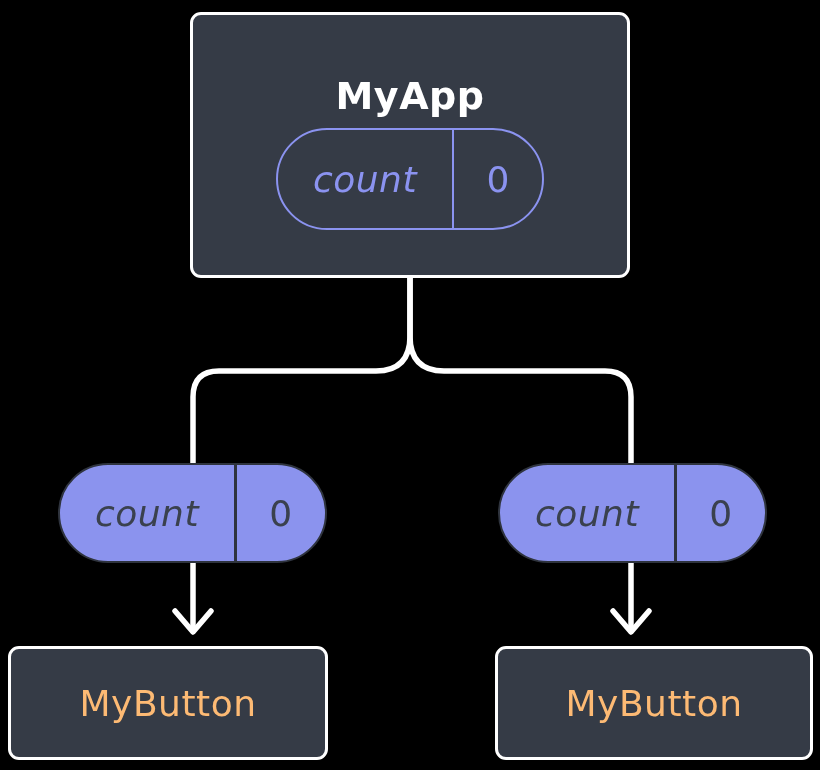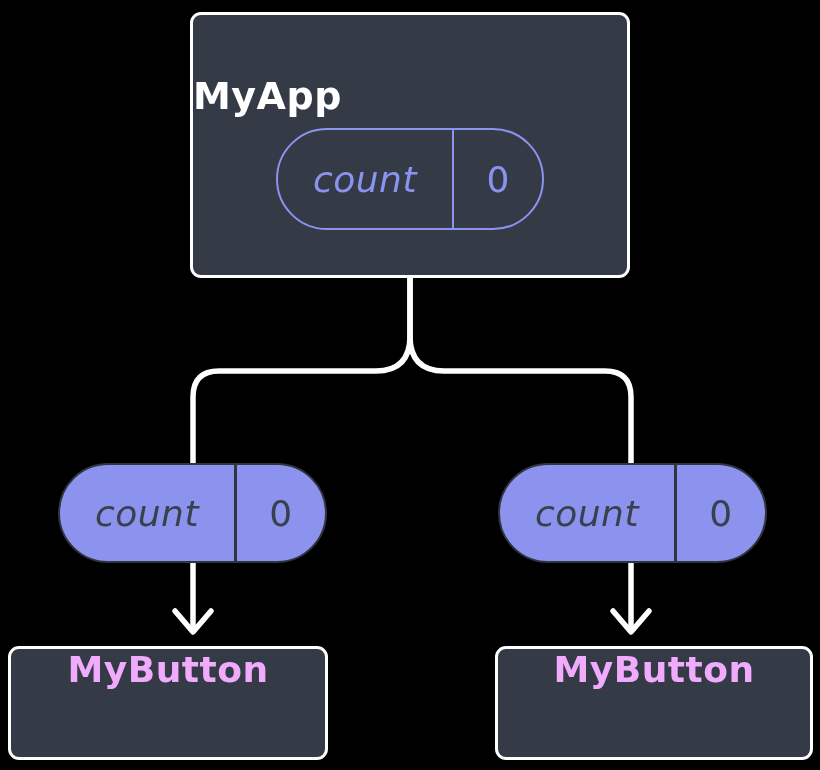--- a/index.html
+++ b/index.html
@@ -17,21 +17,21 @@
     position:relative;width:820px;height:770px;overflow:hidden;
     background:var(--background);
     font-family:"DejaVu Sans","Liberation Sans",sans-serif;
   }
   #connector-layer{position:absolute;left:0;top:0;width:820px;height:770px;z-index:0;}
   .node{
     position:absolute;box-sizing:border-box;z-index:1;
     background:var(--node-fill);
     border:3px solid var(--node-border);
     border-radius:11px;
-    display:flex;justify-content:center;
+    display:flex;align-items:center;justify-content:center;
   }
   .root-node{left:190px;top:12px;width:440px;height:266px;flex-direction:column;justify-content:flex-start;}
   .root-title{
     margin-top:48px;height:66px;display:flex;align-items:center;
     color:#fff;font-size:38px;font-weight:bold;letter-spacing:0.5px;
   }
   .pill{
     position:absolute;box-sizing:border-box;z-index:2;
     border-radius:999px;display:flex;align-items:stretch;overflow:hidden;
   }
@@ -55,21 +55,21 @@
     width:174px;display:flex;align-items:center;justify-content:center;
     font-size:36px;letter-spacing:0.5px;font-style:italic;
   }
   .pill-value{
     flex:1;display:flex;align-items:center;justify-content:center;
     font-size:36px;
   }
   .leaf-node{width:320px;height:114px;top:646px;}
   .leaf-node-left{left:8px;}
   .leaf-node-right{left:495px;width:318px;}
-  .leaf-title{color:#f0abfc;font-size:36px;font-weight:bold;letter-spacing:0.5px;}
+  .leaf-title{color:#fdba74;font-size:36px;font-weight:normal;letter-spacing:0.5px;}
 </style>
 </head>
 <body>
 
 <div id="canvas">
 
   <svg id="connector-layer" viewBox="0 0 820 770" xmlns="http://www.w3.org/2000/svg">
     <g fill="none" stroke="#ffffff" stroke-width="5.5" stroke-linecap="round" stroke-linejoin="round">
       <path d="M 410 277 L 410 336 Q 410 371 376 371 L 219 371 Q 193 371 193 397 L 193 628"></path>
       <path d="M 410 277 L 410 336 Q 410 371 444 371 L 605 371 Q 631 371 631 397 L 631 628"></path>

